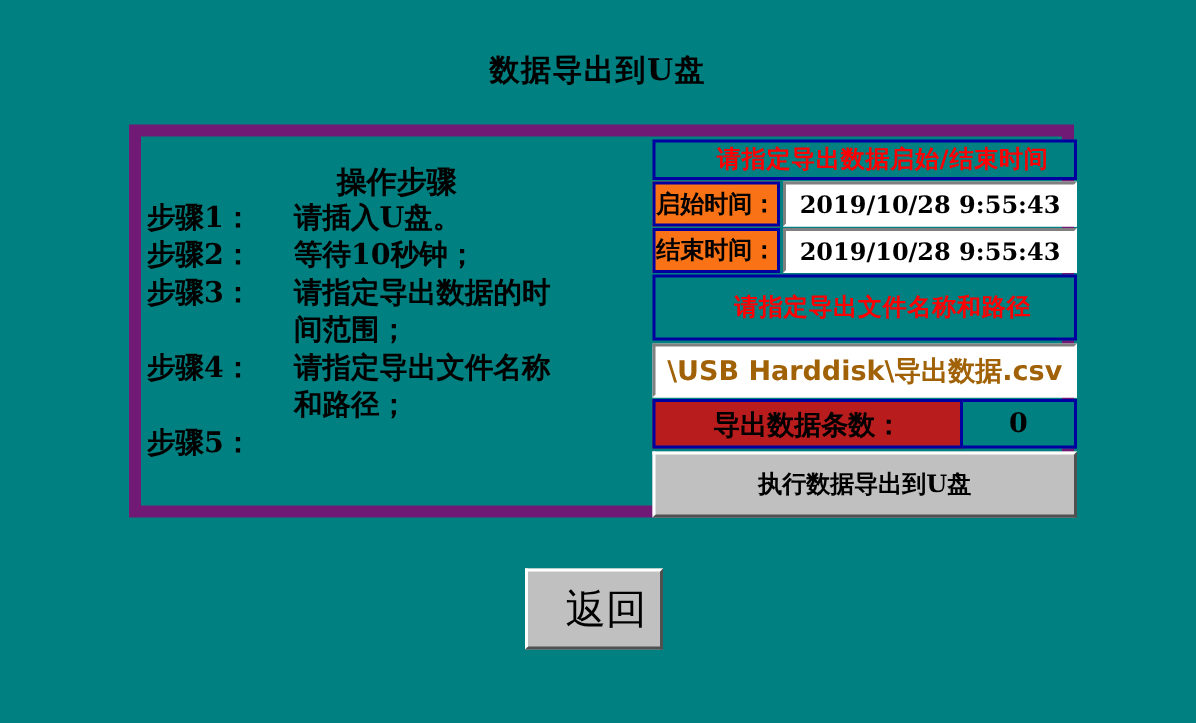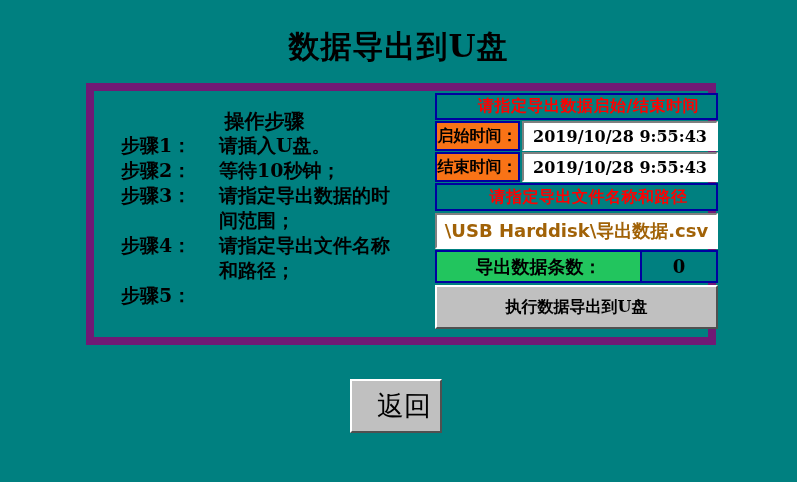--- a/index.html
+++ b/index.html
@@ -17,21 +17,21 @@
 
   
   #page-title {
     position: absolute;
     left: 0;
     top: 27px;
     width: 797px;
     text-align: center;
     font-family: "DejaVu Serif", serif;
     font-weight: bold;
-    font-size: 31px;
+    font-size: 20px;
     letter-spacing: 1px;
     color: #000000;
     line-height: 38px;
     white-space: nowrap;
   }
 
   
   #main-panel {
     position: absolute;
     left: 86px;
@@ -61,21 +61,21 @@
     margin-top: 18px;
     line-height: 24px;
   }
   .step-row {
     display: flex;
     font-family: "DejaVu Serif", serif;
     font-weight: bold;
     font-size: 19px;
     color: #000;
     line-height: 25px;
-    padding-left: 27px;
+    padding-left: 4px;
   }
   .step-label {
     width: 98px;
     flex: 0 0 98px;
     white-space: nowrap;
   }
   .step-text {
     flex: 1 1 auto;
     white-space: pre-line;
   }
@@ -99,21 +99,21 @@
     font-weight: bold;
     font-size: 16px;
     letter-spacing: 0.5px;
     display: flex;
     align-items: center;
     justify-content: center;
     white-space: nowrap;
     padding-left: 24px;
   }
   #time-header { margin: 2px 0 0 0; }
-  #file-header { margin: 1px 0 0 0; height: 28px; }
+  #file-header { margin: 1px 0 0 0; height: 44px; }
 
   .field-row {
     display: flex;
     height: 30px;
     margin-top: 1px;
   }
   .field-label {
     width: 85px;
     flex: 0 0 85px;
     border: 2px solid #0000a0;
@@ -168,21 +168,21 @@
 
   #count-row {
     display: flex;
     height: 33px;
     margin-top: 1px;
   }
   #count-label {
     flex: 1 1 auto;
     border: 2px solid #0000a0;
     box-sizing: border-box;
-    background: #22c55e;
+    background: #b91c1c;
     color: #000;
     font-family: "DejaVu Serif", serif;
     font-weight: bold;
     font-size: 18px;
     display: flex;
     align-items: center;
     justify-content: center;
     white-space: nowrap;
   }
   #count-value {

